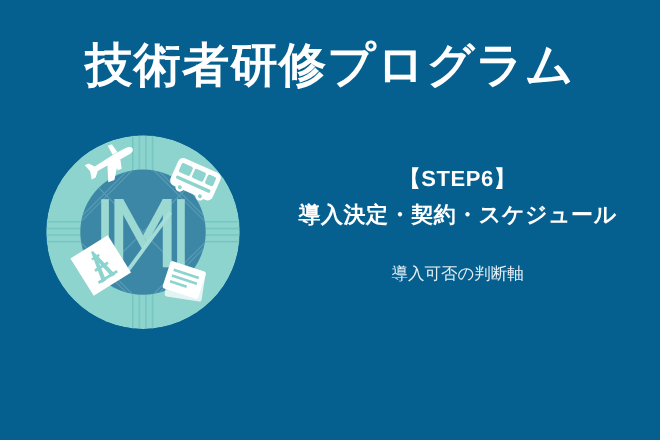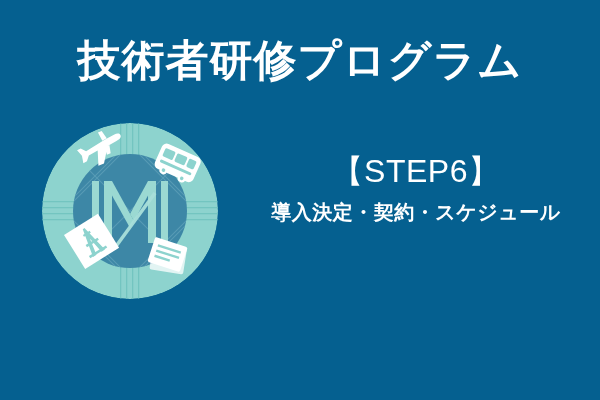--- a/index.html
+++ b/index.html
@@ -53,22 +53,22 @@
   
   #right-block {
     position: absolute;
     left: 240px;
     top: 150px;
     width: 352px;
     text-align: center;
   }
   #step-label {
     color: #ffffff;
-    font-size: 32px;
-    font-weight: 400;
+    font-size: 20px;
+    font-weight: 700;
     line-height: 1.35;
     letter-spacing: 0.5px;
   }
   #step-title {
     margin-top: 6px;
     color: #ffffff;
     font-size: 20px;
     font-weight: 700;
     line-height: 1.35;
     letter-spacing: 0.5px;
@@ -186,16 +186,17 @@
           <rect x="5" y="19" width="16" height="2.4"></rect>
         </g>
       </g>
     </svg>
   </div>
 
   <div id="right-block">
     <div id="step-label">【STEP6】</div>
     <div id="step-title">導入決定・契約・スケジュール</div>
     <div id="sub-block">
+      <span class="sub-line">導入可否の判断軸</span>
     </div>
   </div>
 
 </div>
 
 </body></html>

